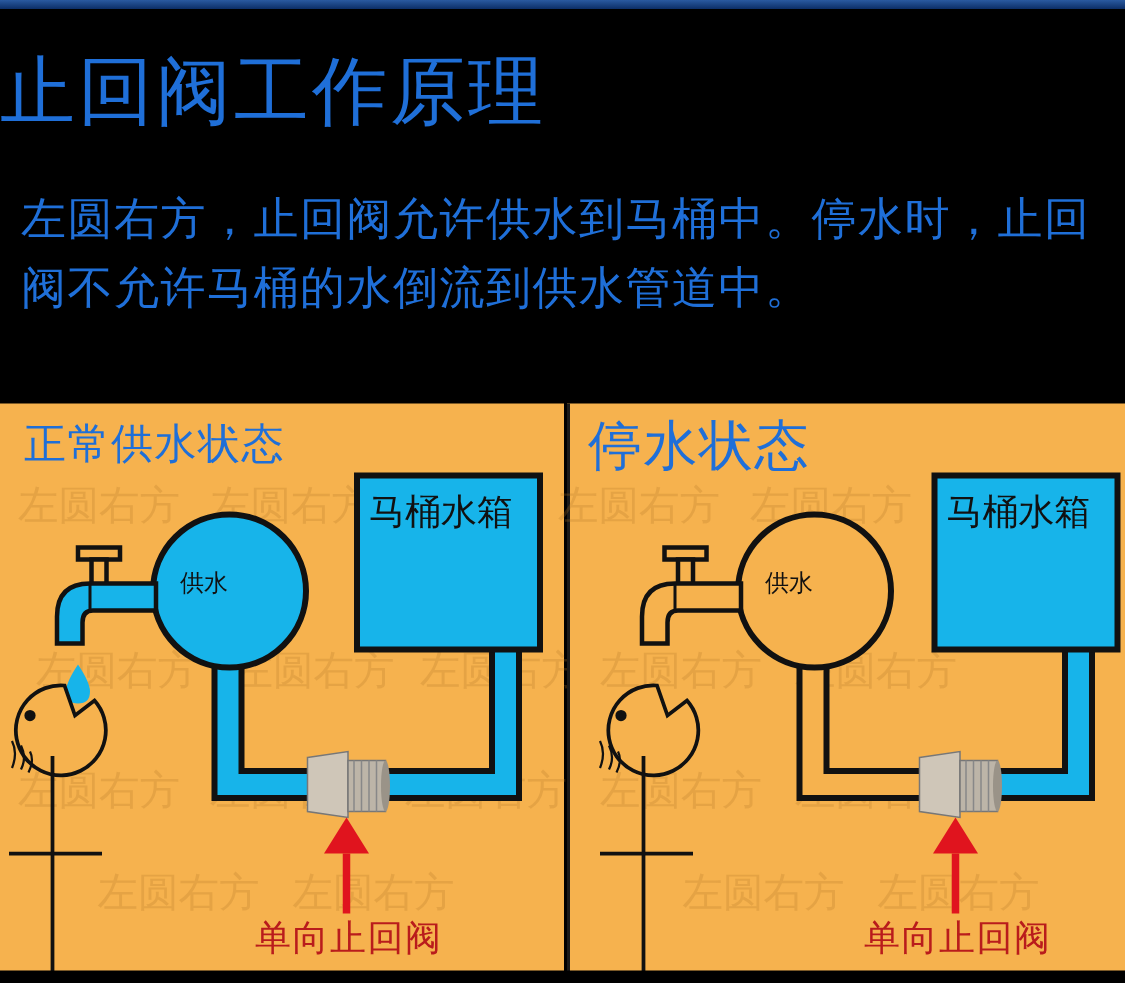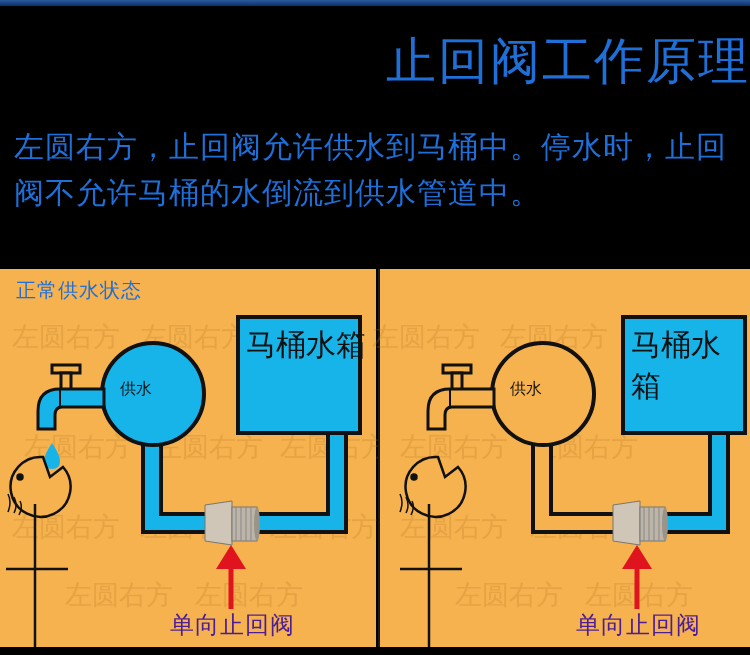--- a/index.html
+++ b/index.html
@@ -1,30 +1,30 @@
 <!DOCTYPE html>
 <html><head>
 <meta charset="utf-8">
 <style>
   * { margin:0; padding:0; box-sizing:border-box; }
   html, body { width:750px; height:655px; background:#000; overflow:hidden; }
   body { position:relative; font-family:"DejaVu Sans", "Liberation Sans", sans-serif; }
   .topbar { position:absolute; left:0; top:0; width:750px; height:6px; background:linear-gradient(#2a5aa0,#0c2e66); }
-  .title { position:absolute; left:0; top:28px; width:750px; text-align:right; font-size:50px; color:#1f6fd8; letter-spacing:2px; font-weight:300; }
+  .title { position:absolute; left:0; top:28px; width:750px; text-align:left; font-size:50px; color:#1f6fd8; letter-spacing:2px; font-weight:300; }
   .desc { position:absolute; left:14px; top:124px; width:730px; font-size:30px; line-height:46px; color:#1f6fd8; letter-spacing:1px; }
   .panel { position:absolute; top:269px; height:380px; background:#f6b24e; }
   .panel.left { left:0; width:376px; }
   .panel.right { left:378px; width:372px; border-left:2px solid #1a1a1a; }
   .bottombar { position:absolute; left:0; top:647px; width:750px; height:8px; background:#000; }
-  .panel-title { position:absolute; top:8px; left:16px; color:#1f6fd8; font-size:20px; letter-spacing:1px; }
+  .panel-title { position:absolute; top:8px; left:16px; color:#1f6fd8; font-size:28px; letter-spacing:1px; }
   .panel.right .panel-title { font-size:36px; top:4px; left:12px; }
   svg { position:absolute; left:0; top:0; }
-  .tank-label { position:absolute; font-size:30px; color:#111; }
+  .tank-label { position:absolute; font-size:24px; color:#111; }
   .supply-label { position:absolute; font-size:16px; color:#111; }
-  .valve-label { position:absolute; font-size:24px; color:#4c1d95; letter-spacing:1px; }
+  .valve-label { position:absolute; font-size:24px; color:#b91c1c; letter-spacing:1px; }
   .wm { position:absolute; font-size:27px; color:rgba(180,120,40,0.25); white-space:nowrap; pointer-events:none; }
 </style>
 </head>
 <body>
 
 <div class="topbar"></div>
 <h1 class="title">止回阀工作原理</h1>
 <p class="desc">左圆右方，止回阀允许供水到马桶中。停水时，止回阀不允许马桶的水倒流到供水管道中。</p>
 
 <div class="panel left">
@@ -136,18 +136,19 @@
       <line x1="279" y1="238" x2="279" y2="272" stroke="#888"></line>
       <ellipse cx="285" cy="255" rx="3" ry="17" fill="#9a9388"></ellipse>
     </g>
 
     <g>
       <line x1="257" y1="340" x2="257" y2="300" stroke="#e0141e" stroke-width="5"></line>
       <polygon points="242,300 272,300 257,276" fill="#e0141e"></polygon>
     </g>
   </svg>
 
+  <div class="panel-title">停水状态</div>
   <div class="tank-label" style="left:251px;top:56px;">马桶水箱</div>
   <div class="supply-label" style="left:130px;top:110px;">供水</div>
   <div class="valve-label" style="left:196px;top:340px;">单向止回阀</div>
 </div>
 
 <div class="bottombar"></div>
 
 </body></html>

